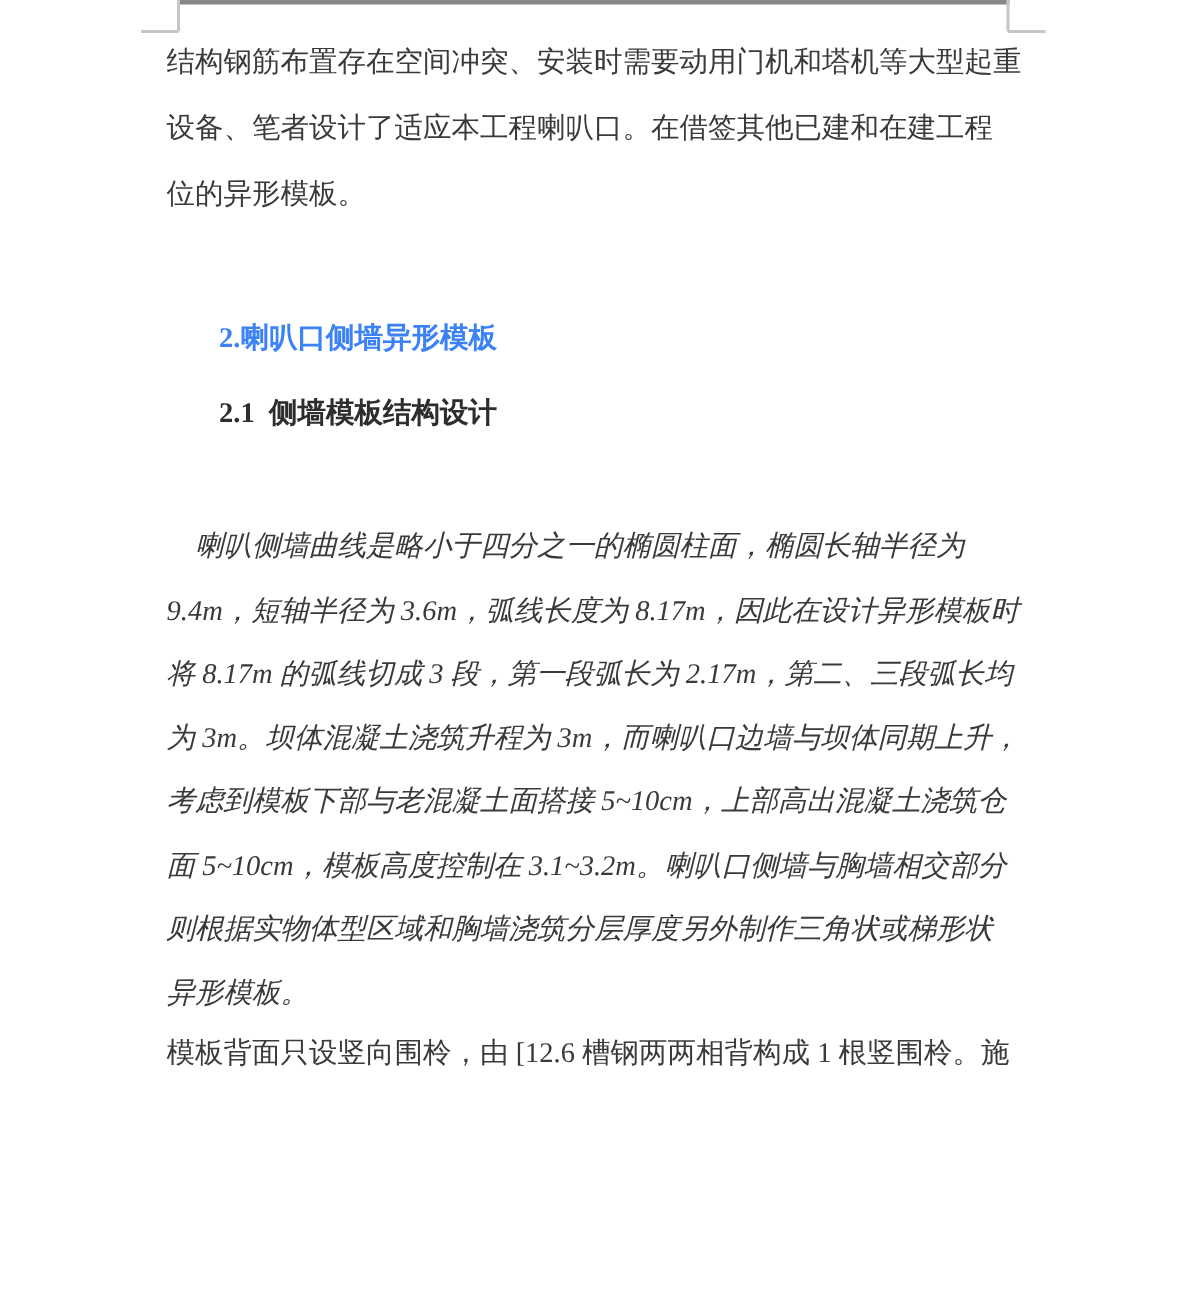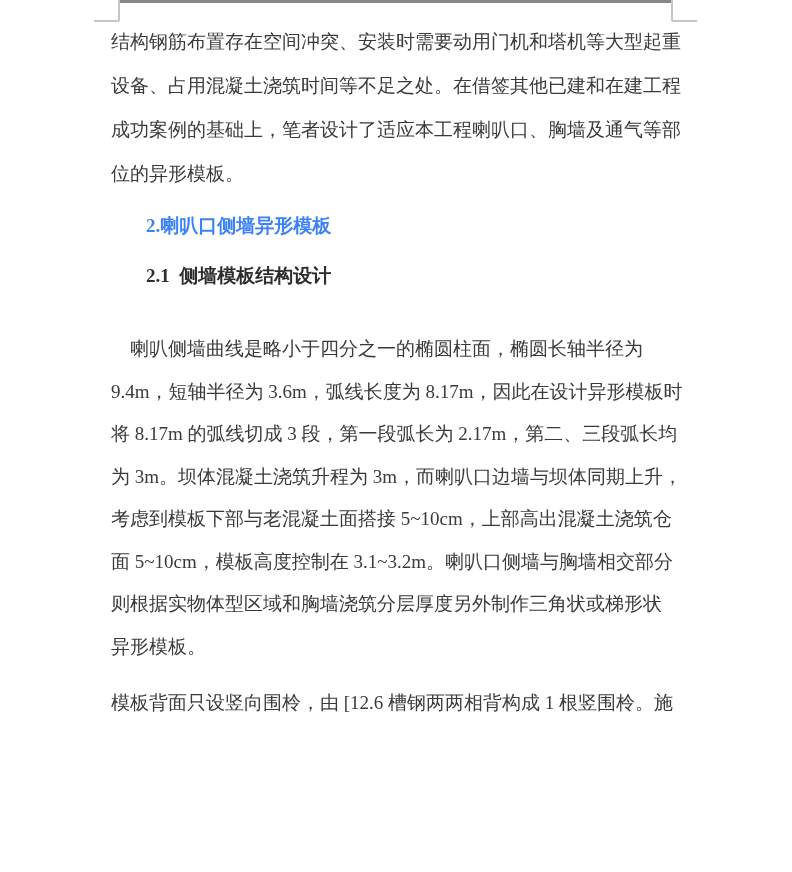--- a/index.html
+++ b/index.html
@@ -42,35 +42,35 @@
     left: 111px;
     width: 575px;
     color: #3a3a3a;
     font-size: 19px;
     white-space: pre;
   }
   .para .line { white-space: pre; }
   .p1 { top: 20px;  line-height: 44px; }
   .h1 { top: 204px; line-height: 44px; font-weight: bold; color: #3b82f6; padding-left: 35px; }
   .h2 { top: 254px; line-height: 44px; font-weight: bold; color: #2d2d2d; padding-left: 35px; }
-  .p2 { top: 328px; line-height: 42.5px; }
+  .p2 { top: 344px; line-height: 42.5px; font-style: italic; }
   .p3 { top: 682px; line-height: 41.5px; }
 </style>
 </head>
 <body>
 
 <div class="viewport">
 
   <div class="prev-page-edge"></div>
   <div class="corner-v left"></div>
   <div class="corner-v right"></div>
   <div class="corner-h left"></div>
   <div class="corner-h right"></div>
 
-  <div class="text-col para p1"><div class="line">结构钢筋布置存在空间冲突、安装时需要动用门机和塔机等大型起重</div><div class="line">设备、占用混凝土浇筑时间等不足之处。在借签其他已建和在建工程</div><div class="line">成功案例的基础上，笔者设计了适应本工程喇叭口、胸墙及通气等部</div><div class="line">位的异形模板。</div></div>
+  <div class="text-col para p1"><div class="line">结构钢筋布置存在空间冲突、安装时需要动用门机和塔机等大型起重</div><div class="line">设备、笔者设计了适应本工程喇叭口。在借签其他已建和在建工程</div><div class="line">位的异形模板。</div></div>
 
   <div class="text-col h1">2.喇叭口侧墙异形模板</div>
 
   <div class="text-col h2">2.1  侧墙模板结构设计</div>
 
   <div class="text-col para p2"><div class="line">　喇叭侧墙曲线是略小于四分之一的椭圆柱面，椭圆长轴半径为</div><div class="line">9.4m，短轴半径为 3.6m，弧线长度为 8.17m，因此在设计异形模板时</div><div class="line">将 8.17m 的弧线切成 3 段，第一段弧长为 2.17m，第二、三段弧长均</div><div class="line">为 3m。坝体混凝土浇筑升程为 3m，而喇叭口边墙与坝体同期上升，</div><div class="line">考虑到模板下部与老混凝土面搭接 5~10cm，上部高出混凝土浇筑仓</div><div class="line">面 5~10cm，模板高度控制在 3.1~3.2m。喇叭口侧墙与胸墙相交部分</div><div class="line">则根据实物体型区域和胸墙浇筑分层厚度另外制作三角状或梯形状</div><div class="line">异形模板。</div></div>
 
   <div class="text-col para p3"><div class="line">模板背面只设竖向围柃，由 [12.6 槽钢两两相背构成 1 根竖围柃。施</div></div>
 
 </div>

